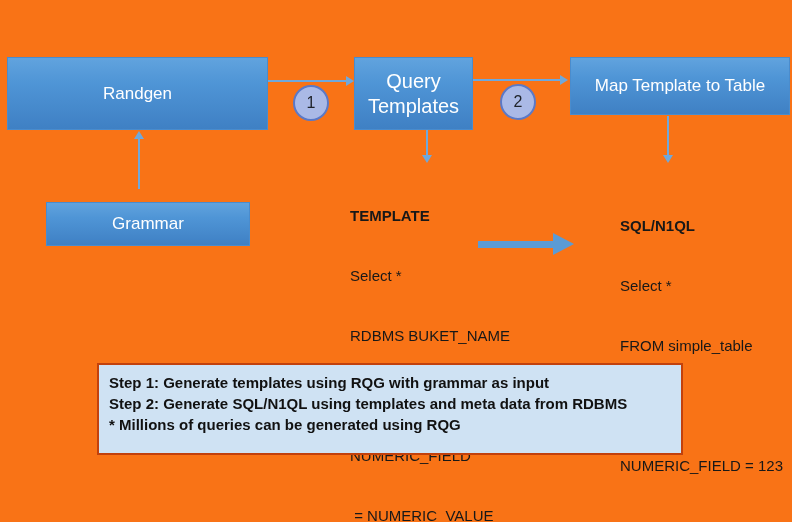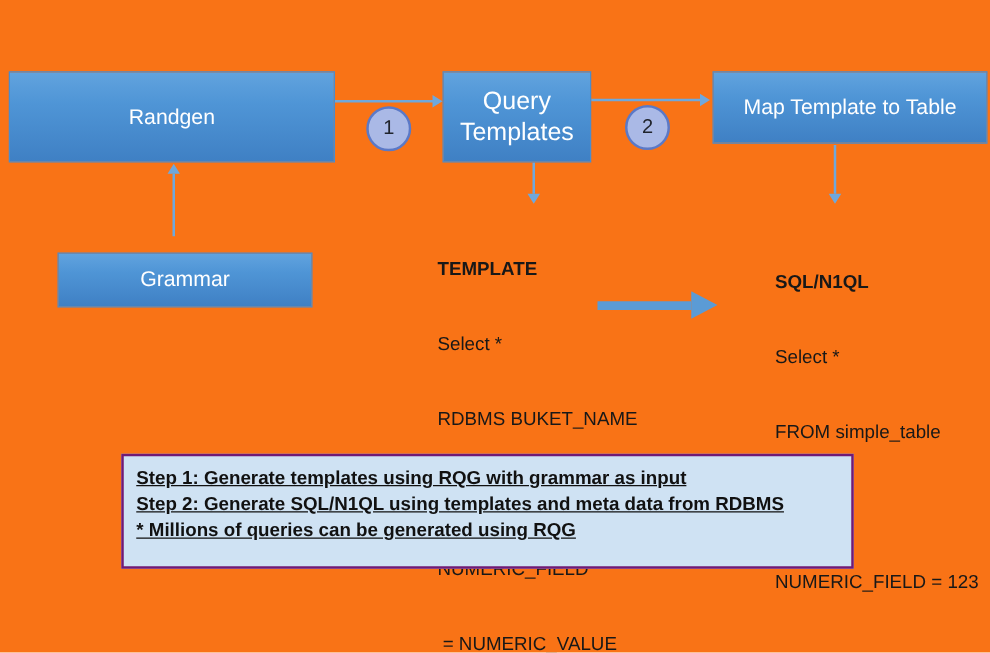--- a/index.html
+++ b/index.html
@@ -75,28 +75,27 @@
     border-top: 11px solid transparent;
     border-bottom: 11px solid transparent;
     border-left: 21px solid #5b9bd5;
   }
   
   .notes {
     position: absolute;
     left: 97px; top: 363px;
     width: 586px; height: 92px;
     background: #cfe2f3;
-    border: 2px solid #701a75;
+    border: 2px solid #c2410c;
     box-sizing: border-box;
     padding: 7px 10px;
     color: #111111;
     font-weight: bold;
     font-size: 15px;
     line-height: 21px;
-    text-decoration: underline;
   }
 </style>
 </head>
 <body>
 
 <div class="canvas">
 
   <div class="conn conn-h" style="left:268px; top:80px; width:80px;"></div>
   <div class="head head-right" style="left:346px; top:76px;"></div>
 

